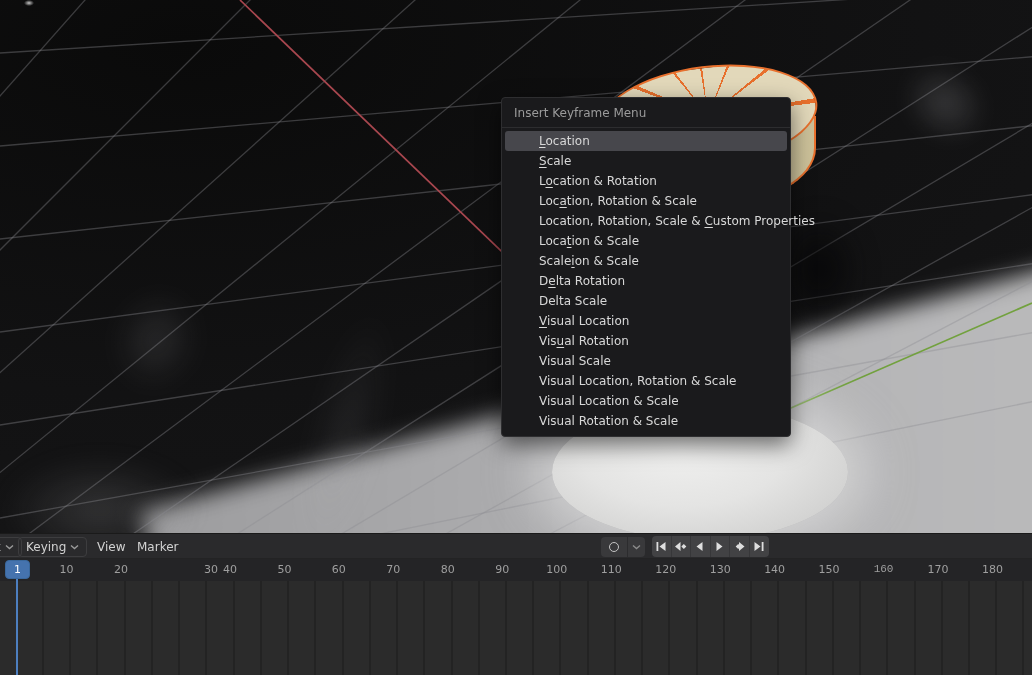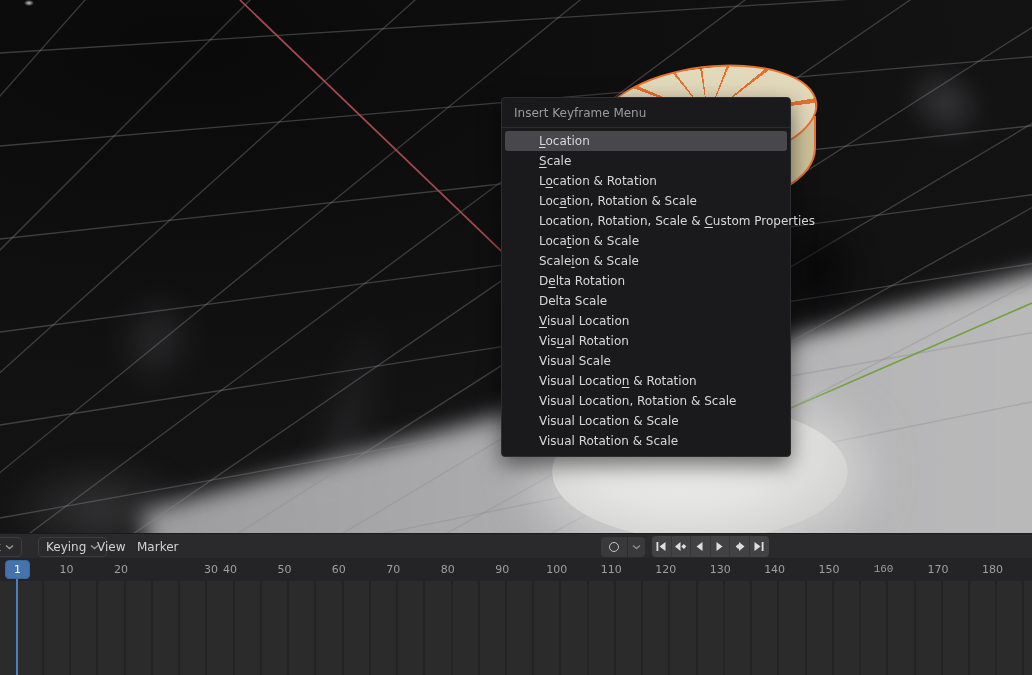--- a/index.html
+++ b/index.html
@@ -58,21 +58,21 @@
   
   .timeline { position:absolute; left:0; top:533px; width:1032px; height:142px; background:#2b2b2b; }
   .tl-header { position:absolute; left:0; top:0; width:1032px; height:26px; background:#2a2a2c;
                border-top:1px solid #1a1a1a; border-bottom:1px solid #232324; }
   .tl-menu { position:absolute; top:3px; height:20px; display:flex; align-items:center; gap:4px;
              color:#d2d2d2; font-size:12px; padding:0 7px; border-radius:4px; cursor:default; }
   .tl-menu.pop { border:1px solid #3d3d3f; }
   .chev { width:9px; height:6px; display:inline-block; }
   .chev svg { display:block; }
   .m-playback { left:-14px; }
-  .m-keying { left:38px; }
+  .m-keying { left:18px; }
   .m-view { left:90px; border:none; }
   .m-marker { left:130px; border:none; }
 
   .autokey-group { position:absolute; left:601px; top:3px; height:20px; display:flex; align-items:center;
                    background:#39393b; border-radius:4px; overflow:hidden; }
   .ak-btn { width:26px; height:20px; display:flex; align-items:center; justify-content:center; }
   .ak-drop { width:18px; height:20px; display:flex; align-items:center; justify-content:center;
              border-left:1px solid #2c2c2e; }
   .rec-circle { width:10px; height:10px; border:1.6px solid #c4c4c4; border-radius:50%; }
 
@@ -146,21 +146,20 @@
         <div class="menu-item"><span>L</span><span class="accel">o</span><span>cation &amp; Rotation</span></div>
         <div class="menu-item"><span>Loc</span><span class="accel">a</span><span>tion, Rotation &amp; Scale</span></div>
         <div class="menu-item"><span>Location, Rotation, Scale &amp; </span><span class="accel">C</span><span>ustom Properties</span></div>
         <div class="menu-item"><span>Loca</span><span class="accel">t</span><span>ion &amp; Scale</span></div>
         <div class="menu-item"><span>Scale</span><span class="accel">i</span><span>on &amp; Scale</span></div>
         <div class="menu-item"><span>D</span><span class="accel">e</span><span>lta Rotation</span></div>
         <div class="menu-item"><span>Delta Scale</span><span class="accel"></span><span></span></div>
         <div class="menu-item"><span></span><span class="accel">V</span><span>isual Location</span></div>
         <div class="menu-item"><span>Vis</span><span class="accel">u</span><span>al Rotation</span></div>
         <div class="menu-item"><span>Visual Scale</span><span class="accel"></span><span></span></div>
-        <div class="menu-item"><span>Visual Locatio</span><span class="accel">n</span><span> &amp; Rotation</span></div>
         <div class="menu-item"><span>Visual Location, Rotation &amp; Scale</span><span class="accel"></span><span></span></div>
         <div class="menu-item"><span>Visual Location &amp; Scale</span><span class="accel"></span><span></span></div>
         <div class="menu-item"><span>Visual Rotation &amp; Scale</span><span class="accel"></span><span></span></div>
       </div>
   </div>
 
   <div class="timeline">
     <div class="tl-header">
       <div class="tl-menu pop m-playback">
         <span>k</span>

